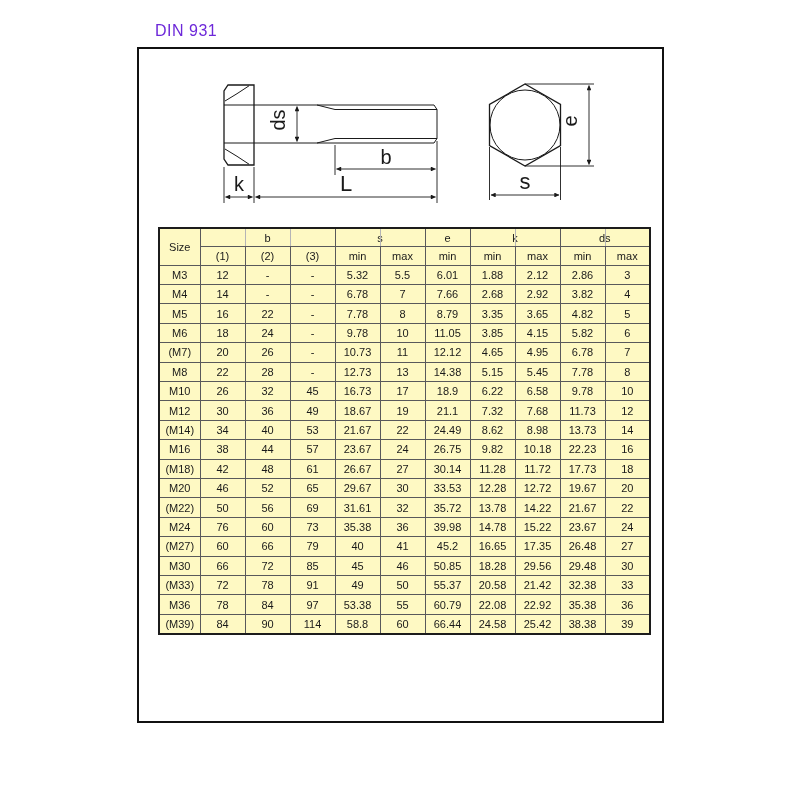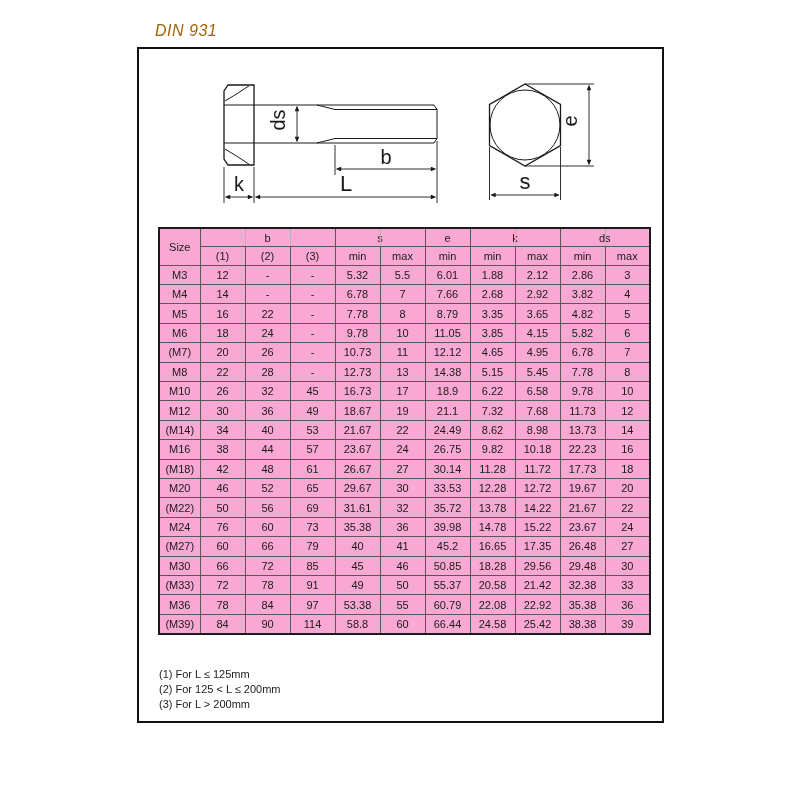--- a/index.html
+++ b/index.html
@@ -1,28 +1,28 @@
 <!DOCTYPE html>
 <html><head>
 <meta charset="utf-8">
 <style>
   * { margin:0; padding:0; box-sizing:border-box; }
   html,body { background:#ffffff; }
   body { font-family:"Liberation Sans", sans-serif; color:#1a1a1a; }
   #page { position:relative; width:800px; height:800px; background:#ffffff; overflow:hidden; }
 
-  #doc-title { position:absolute; left:155px; top:22px; font-size:16px; color:#a16207; letter-spacing:0.5px;font-style:italic; }
+  #doc-title { position:absolute; left:155px; top:22px; font-size:16px; color:#6d28d9; letter-spacing:0.5px; }
 
   #frame { position:absolute; left:137px; top:47px; width:527px; height:676px; border:2px solid #111; background:#fff; }
 
   #drawing-svg { position:absolute; left:0; top:0; width:523px; height:172px; }
 
   
   #spec-table { position:absolute; left:19px; top:178px; border-collapse:collapse; table-layout:fixed;
-                border:2px solid #1c1c1c; background:#f9a8d4; }
+                border:2px solid #1c1c1c; background:#fef9c3; }
   #spec-table th, #spec-table td { border:1px solid #59595b; font-size:11px; font-weight:400;
                 text-align:center; vertical-align:middle; padding:0; color:#1a1a1a; white-space:nowrap; }
   #spec-table thead th { height:18.6px; }
   #spec-table tbody td { height:19.4px; }
   th.hdr-grp { position:relative; }
   th.hdr-grp3::before, th.hdr-grp3::after, th.hdr-grp2::before {
       content:""; position:absolute; top:0; bottom:0; width:1px; background:#b4b4b6; }
   th.hdr-grp3::before { left:33.33%; }
   th.hdr-grp3::after  { left:66.66%; }
   th.hdr-grp2::before { left:50%; }
@@ -380,20 +380,15 @@
             <td>60</td>
             <td>66.44</td>
             <td>24.58</td>
             <td>25.42</td>
             <td>38.38</td>
             <td>39</td>
           </tr>
         </tbody>
     </table>
 
-    <div id="footnotes">
-        <div>(1) For L ≤ 125mm</div>
-        <div>(2) For 125 &lt; L ≤ 200mm</div>
-        <div>(3) For L &gt; 200mm</div>
-      </div>
 
   </div>
 </div>
 
 </body></html>

